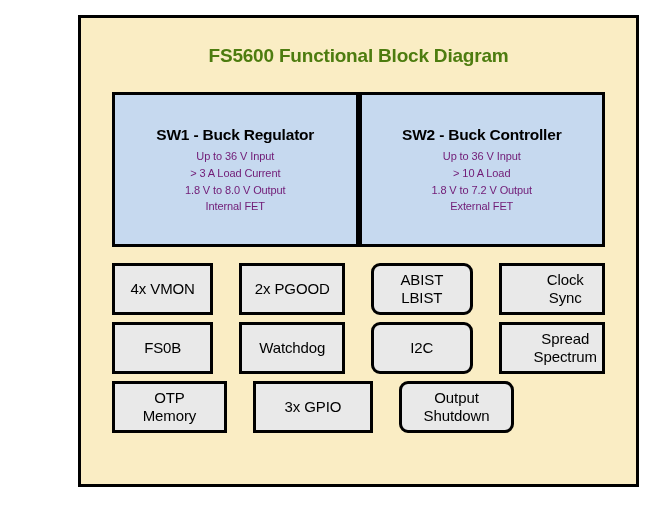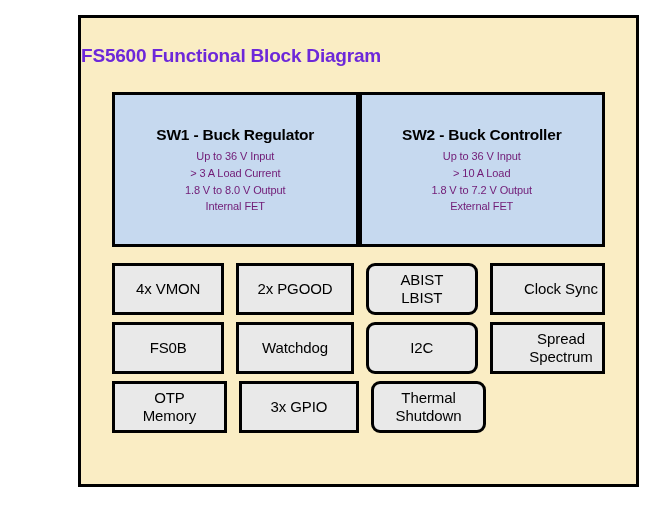--- a/index.html
+++ b/index.html
@@ -19,23 +19,24 @@
     left: 78px;
     top: 15px;
     width: 561px;
     height: 472px;
     background: #faedc4;
     border: 3px solid #000000;
     box-sizing: border-box;
   }
 
   #diagram-title {
+    text-align: center;
     font-size: 19px;
     font-weight: bold;
-    color: #6d28d9;
+    color: #4d7c0f;
     letter-spacing: -0.2px;
     margin-top: 27px;
     margin-bottom: 12px;
   }
 
   
   #switchers-row {
     display: flex;
     justify-content: space-between;
     margin: 25px 31px 0 31px;
@@ -68,21 +69,21 @@
 
   
   #features-grid {
     margin: 16px 31px 0 31px;
     display: flex;
     flex-direction: column;
     gap: 7px;
   }
   .feature-row {
     display: flex;
-    gap: 12px;
+    gap: 26px;
   }
   .feature-block {
     background: #e9e9e9;
     border: 3px solid #000000;
     box-sizing: border-box;
     height: 52px;
     display: flex;
     flex-direction: column;
     align-items: center;
     justify-content: center;
@@ -161,20 +162,20 @@
 
     <div class="feature-row">
       <div class="feature-block col-a">
         <span class="feature-line">OTP</span>
         <span class="feature-line">Memory</span>
       </div>
       <div class="feature-block col-b">
         <span class="feature-line">3x GPIO</span>
       </div>
       <div class="feature-block col-c">
-        <span class="feature-line">Thermal</span>
+        <span class="feature-line">Output</span>
         <span class="feature-line">Shutdown</span>
       </div>
     </div>
 
   </div>
 
 </div>
 
 </body></html>

